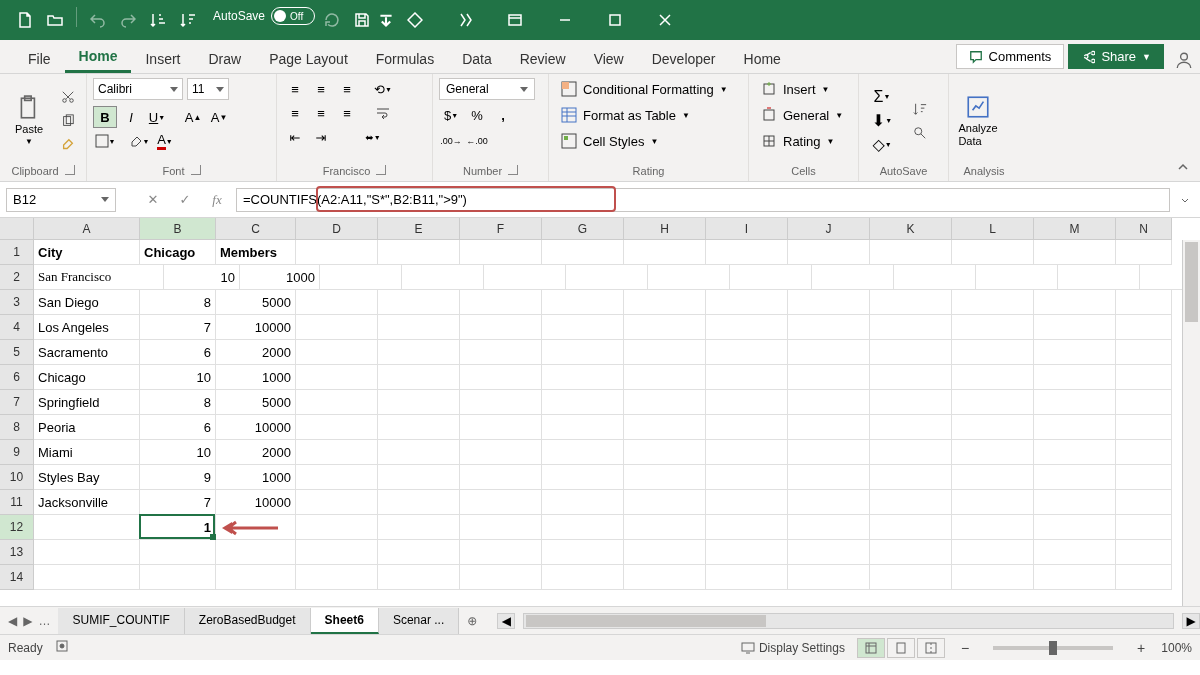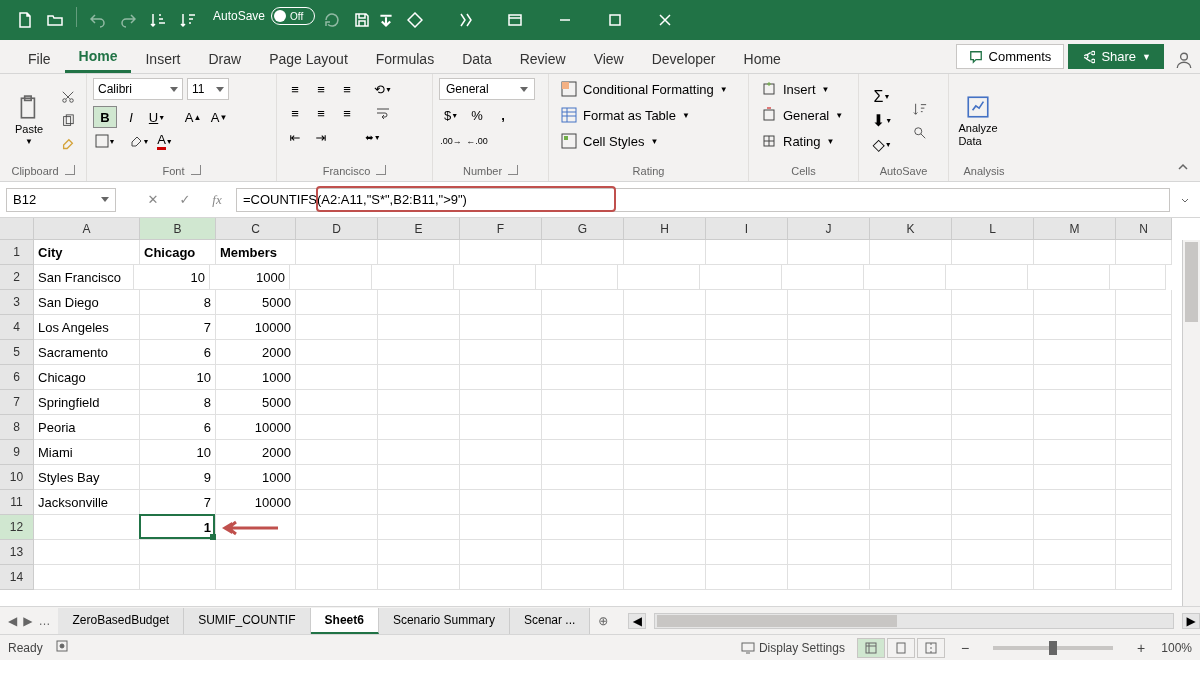--- a/index.html
+++ b/index.html
@@ -566,21 +566,21 @@
         <div class="cell" style="width: 82px;"></div>
         <div class="cell" style="width: 82px;"></div>
         <div class="cell" style="width: 82px;"></div>
         <div class="cell" style="width: 82px;"></div>
         <div class="cell" style="width: 82px;"></div>
         <div class="cell" style="width: 82px;"></div>
         <div class="cell" style="width: 82px;"></div>
         <div class="cell" style="width: 56px;"></div>
       </div>
       <div class="row">
-        <div class="cell" style="width: 100px;">San Francisco</div>
+        <div class="cell" style="width: 130px; font-family: Liberation Serif, serif;">San Francisco</div>
         <div class="cell num" style="width: 76px;">10</div>
         <div class="cell num" style="width: 80px;">1000</div>
         <div class="cell" style="width: 82px;"></div>
         <div class="cell" style="width: 82px;"></div>
         <div class="cell" style="width: 82px;"></div>
         <div class="cell" style="width: 82px;"></div>
         <div class="cell" style="width: 82px;"></div>
         <div class="cell" style="width: 82px;"></div>
         <div class="cell" style="width: 82px;"></div>
         <div class="cell" style="width: 82px;"></div>
@@ -793,24 +793,23 @@
     </div>
 </div>
 
 <div class="sheet-bar">
   <div class="sb-nav">
     <span>◀</span>
     <span>▶</span>
     <span>…</span>
   </div>
   <div id="sheet-tabs" style="display:flex;">
+      <div class="stab">SUMIF_COUNTIF</div>
       <div class="stab">ZeroBasedBudget</div>
-      <div class="stab">SUMIF_COUNTIF</div>
       <div class="stab active">Sheet6</div>
-      <div class="stab">Scenario Summary</div>
       <div class="stab">Scenar ...</div>
     </div>
   <div class="stab-add">⊕</div>
   <div style="width:12px"></div>
   <div class="hs-btn">◀</div>
   <div class="hscroll-track">
       <div class="hthumb"></div>
     </div>
   <div class="hs-btn">▶</div>
 </div>

